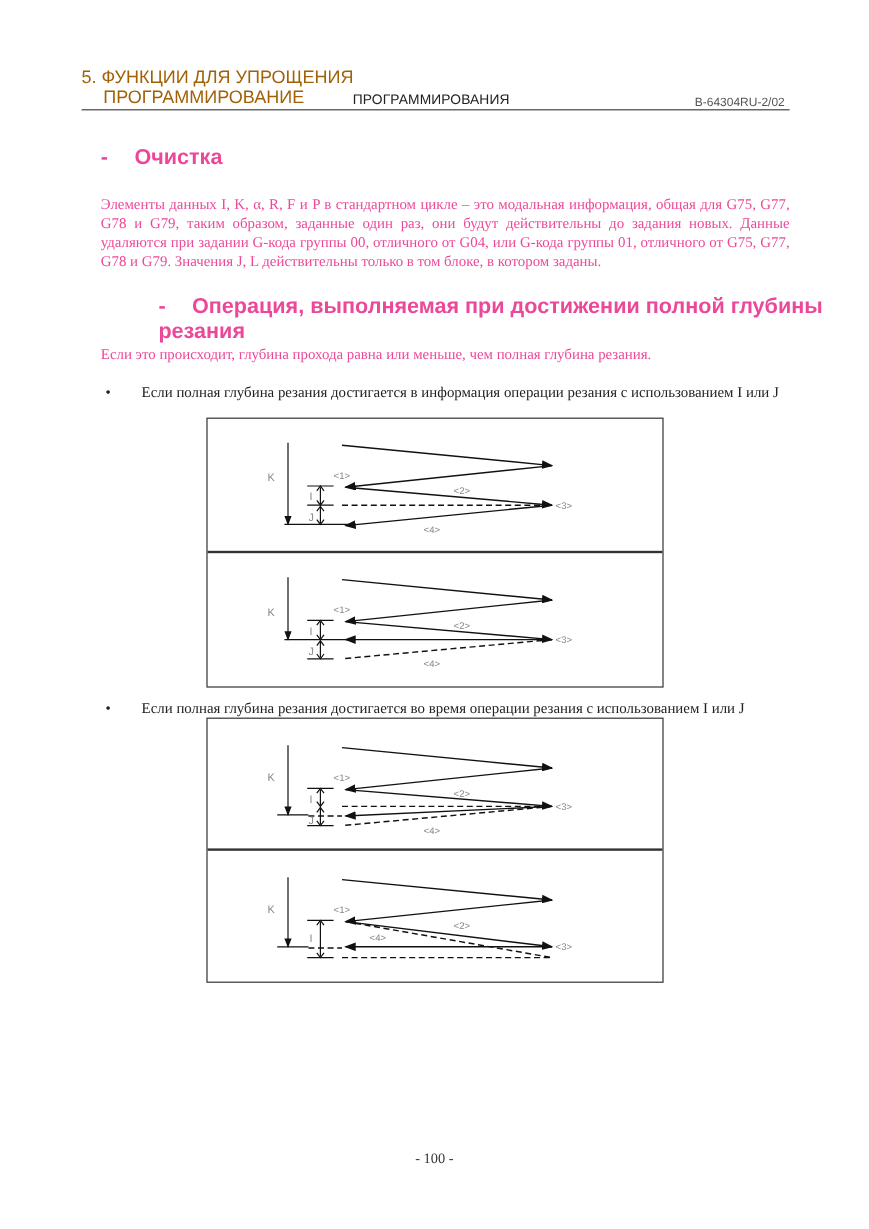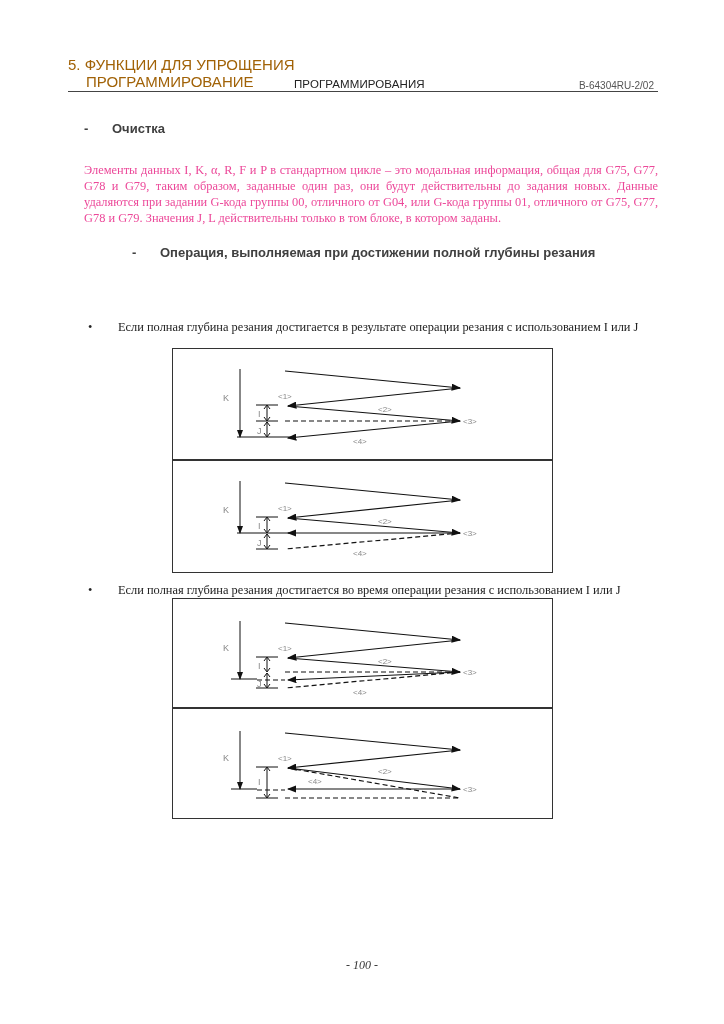--- a/index.html
+++ b/index.html
@@ -3,32 +3,32 @@
   <meta charset="utf-8">
   <style>
     html, body { margin: 0; padding: 0; background: #ffffff; }
     body { width: 724px; height: 1024px; position: relative; overflow: hidden; color: #1a1a1a; }
     .abs { position: absolute; }
     .hdr-chapter { left: 68px; top: 56px; font-family: "Liberation Sans", sans-serif; font-size: 15px; line-height: 17px; color: #a16207; }
     .hdr-chapter .l2 { padding-left: 18px; display: block; }
     .hdr-section { left: 294px; top: 78px; font-family: "Liberation Sans", sans-serif; font-size: 11.5px; color: #222; font-weight: normal; letter-spacing: 0.1px; }
     .hdr-code { right: 70px; top: 80px; font-family: "Liberation Sans", sans-serif; font-size: 10px; color: #555; text-align: right; }
     .hdr-rule { left: 68px; top: 91px; width: 590px; height: 1px; background: #444; }
-    .h2 { font-family: "Liberation Sans", sans-serif; font-weight: bold; font-size: 13px; color: #404040; }
+    .h2 { font-family: "Liberation Sans", sans-serif; font-weight: bold; font-size: 18px; color: #ec4899; }
     .h2 .dash { display: inline-block; width: 28px; }
     .para { font-family: "Liberation Serif", serif; font-size: 12.4px; line-height: 16px; color: #ec4899; text-align: justify; margin-top: 24px; }
     .para p { margin: 0; }
     .bullet { font-family: "Liberation Serif", serif; font-size: 12.4px; line-height: 16px; color: #222; }
     .bullet .dot { position: absolute; left: 0; top: 0; }
     .bullet .txt { position: absolute; left: 30px; top: 0; right: 0; text-align: justify; }
     .figure { border: 1.5px solid #333; box-sizing: border-box; background: #fff; }
     .figure .divider { position: absolute; left: 0; right: 0; height: 1.5px; background: #333; }
     .panel { position: absolute; left: 0; width: 100%; }
     .panel svg { display: block; }
-    .page-num { left: 0; width: 724px; top: 958px; text-align: center; font-family: "Liberation Serif", serif; font-size: 12px; color: #333; font-style: italic; }
+    .page-num { left: 0; width: 724px; top: 958px; text-align: center; font-family: "Liberation Serif", serif; font-size: 12px; color: #333; }
   </style>
 </head>
 <body>
 
 <div class="abs hdr-chapter">
   <span>5. ФУНКЦИИ ДЛЯ УПРОЩЕНИЯ</span>
   <span class="l2">ПРОГРАММИРОВАНИЕ</span>
 </div>
 <div class="abs hdr-section">ПРОГРАММИРОВАНИЯ</div>
 <div class="abs hdr-code">B-64304RU-2/02</div>
@@ -38,25 +38,26 @@
   <span class="dash">-</span><span>Очистка</span>
 </div>
 <div class="abs para" style="left:84px; top:138px; width:574px;">
   <p>Элементы данных I, K, α, R, F и P в стандартном цикле – это модальная информация, общая для G75, G77, G78 и G79, таким образом, заданные один раз, они будут действительны до задания новых. Данные удаляются при задании G-кода группы 00, отличного от G04, или G-кода группы 01, отличного от G75, G77, G78 и G79. Значения J, L действительны только в том блоке, в котором заданы.</p>
 </div>
 
 <div class="abs h2" style="left:84px; top:245px;margin-left:48px;">
   <span class="dash">-</span><span>Операция, выполняемая при достижении полной глубины резания</span>
 </div>
 <div class="abs para" style="left:84px; top:263px; width:574px;">
+  <p>Если это происходит, глубина прохода равна или меньше, чем полная глубина резания.</p>
 </div>
 
 <div class="abs bullet" style="left:88px; top:319px; width:570px; height:32px;">
   <span class="dot">•</span>
-  <span class="txt">Если полная глубина резания достигается в результате операции резания с использованием I или J</span>
+  <span class="txt">Если полная глубина резания достигается в информация операции резания с использованием I или J</span>
 </div>
 
 <div class="abs figure" style="left:172px; top:348px; width:381px; height:225px;">
   <div class="panel" style="top:0; height:111px;">
     <svg width="378" height="111" viewBox="0 0 378 111">
       <defs>
         <marker id="ah" markerWidth="8" markerHeight="6" refX="7" refY="3" orient="auto">
             <path d="M0,0 L8,3 L0,6 z" fill="#111"></path>
           </marker>
       </defs>

